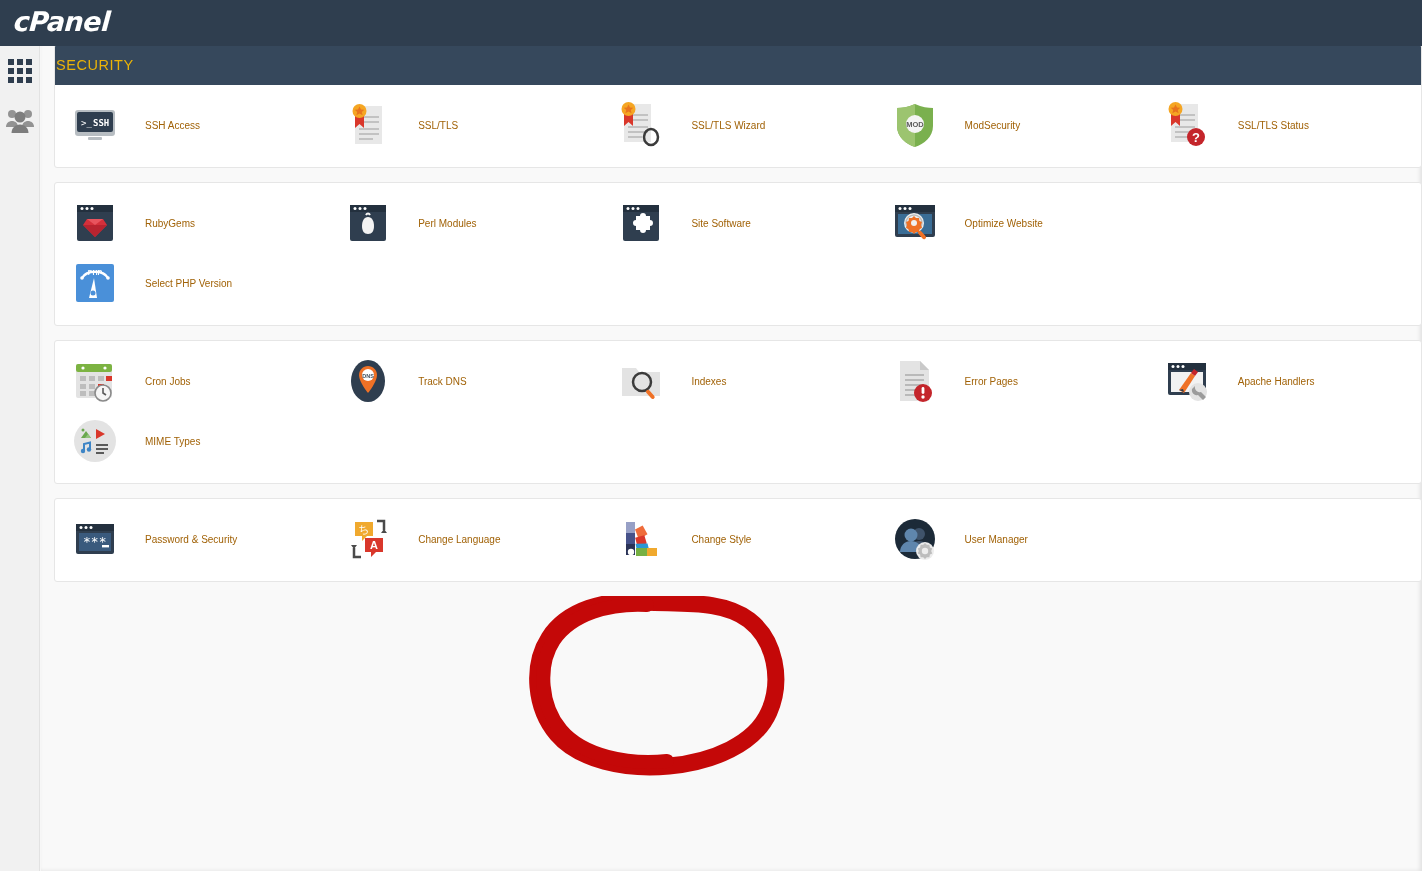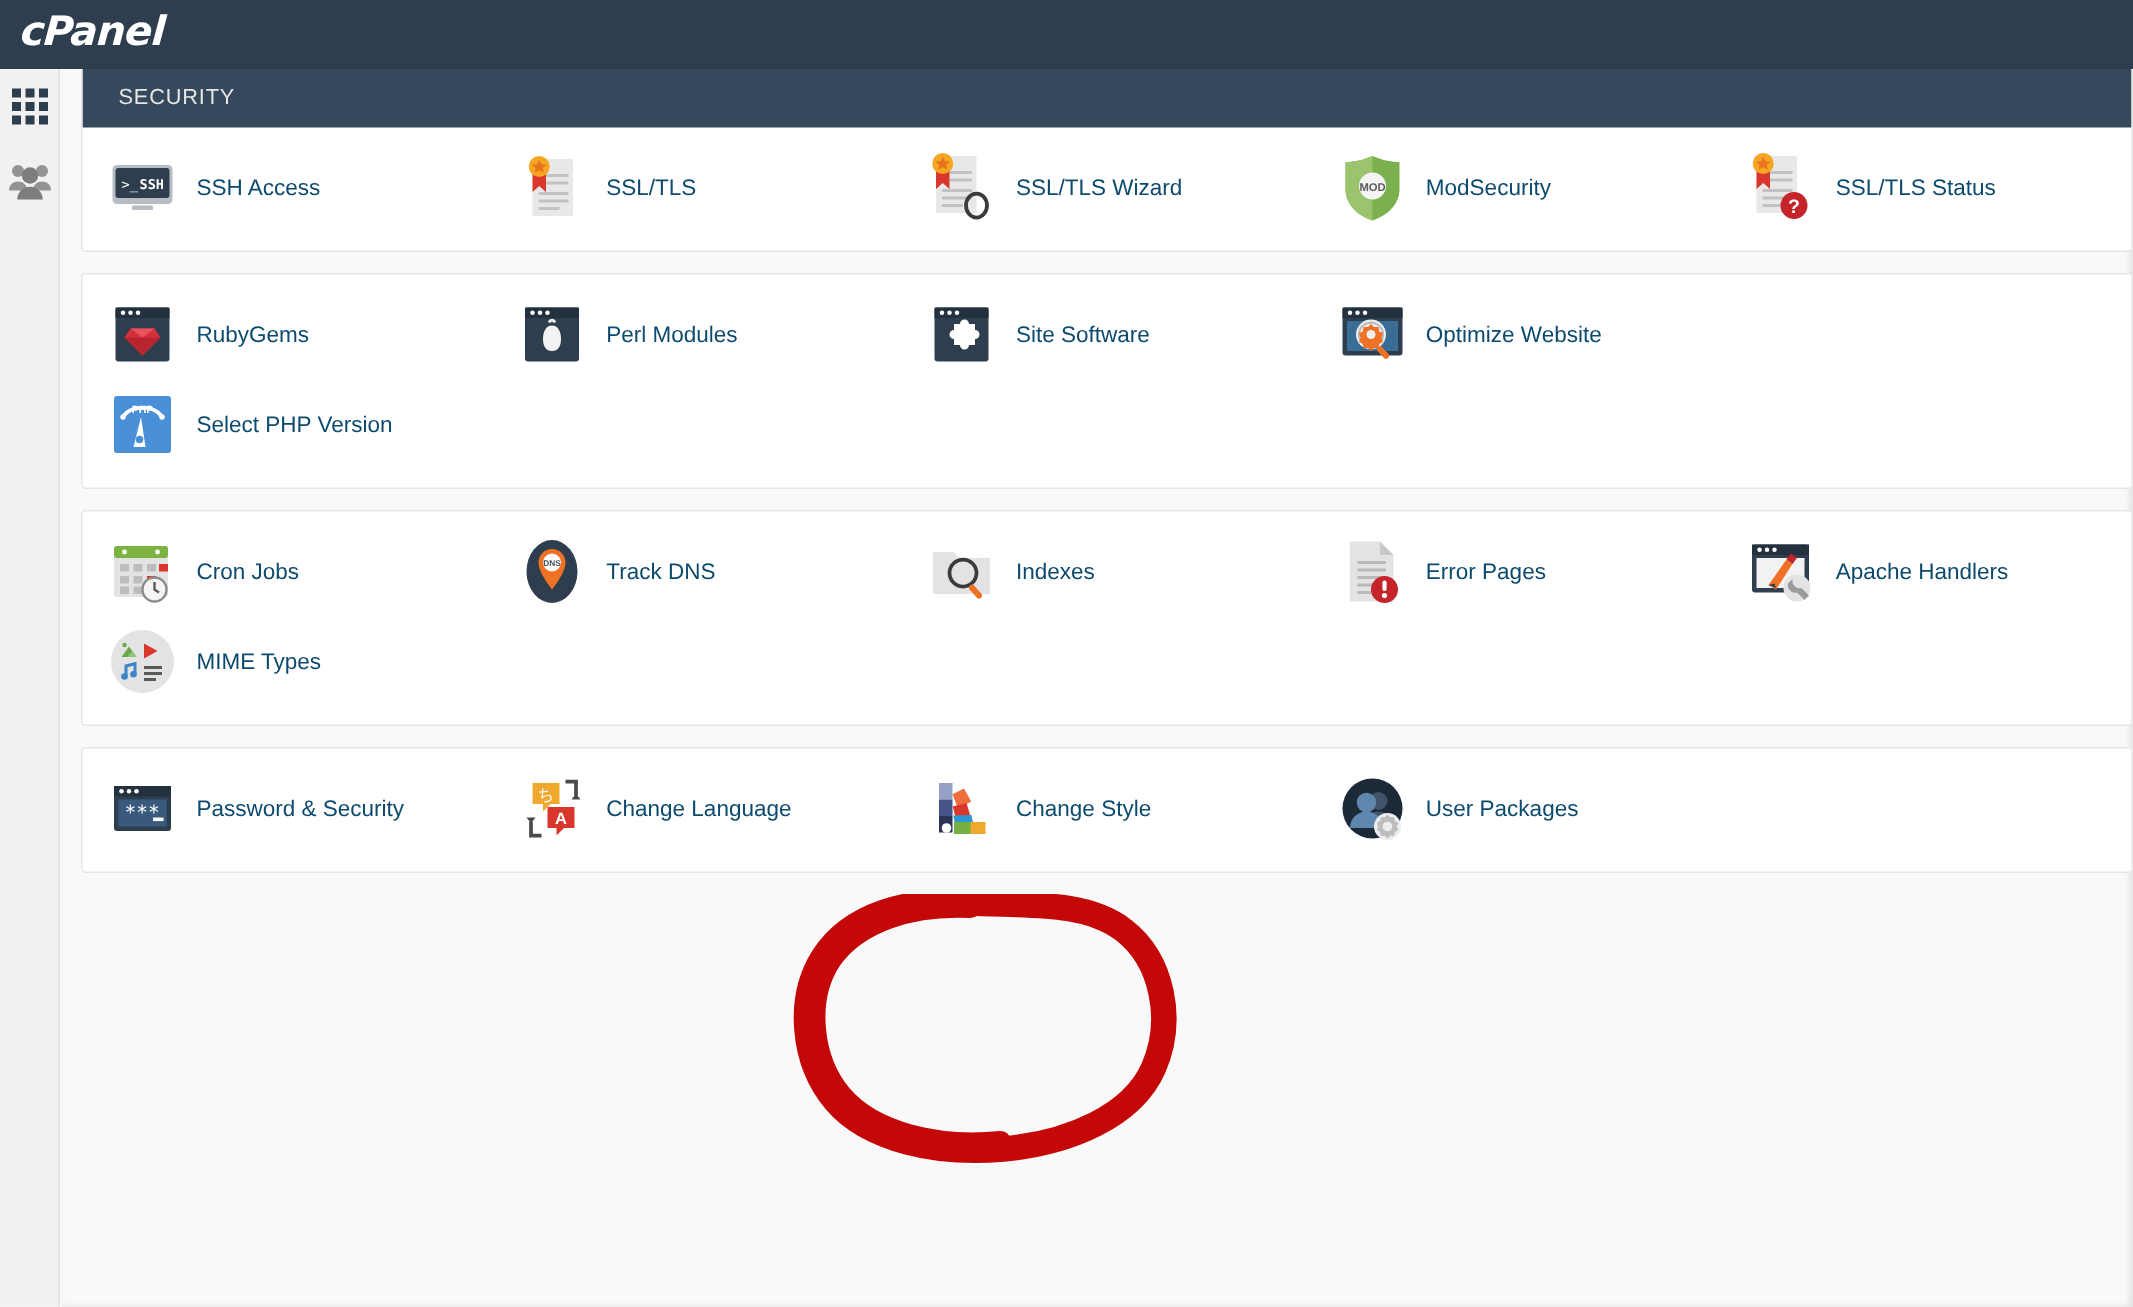--- a/index.html
+++ b/index.html
@@ -66,45 +66,45 @@
   
   .group {
     background: #ffffff;
     border: 1px solid #e6e6e6;
     border-radius: 3px;
     margin-bottom: 14px;
     overflow: hidden;
   }
   .group-head {
     background: #36485c;
-    color: #e5e5e5;
+    color: #eab308;
     height: 40px;
     line-height: 40px;
-    padding-left: 24px;
+    padding-left: 1px;
     font-size: 14.5px;
     letter-spacing: 0.55px;
   }
   .group-body {
     padding: 10px 0 12px 0;
   }
   .row {
     display: flex;
     width: 100%;
   }
   .cell {
     width: 20%;
     height: 60px;
     display: flex;
     align-items: center;
     padding-left: 17px;
   }
   .cell .label {
-    color: #0c4a6e;
-    font-size: 15px;
-    margin-left: 13px;
+    color: #a16207;
+    font-size: 10px;
+    margin-left: 27px;
     white-space: nowrap;
   }
   .cell.empty { visibility: hidden; }
 
   
   .ico { width: 46px; height: 46px; flex: 0 0 46px; position: relative; }
   .ico svg { display: block; width: 46px; height: 46px; }
 
   
   #partial {
@@ -559,21 +559,21 @@
                 <circle cx="23" cy="23" r="20" fill="#1c2a38"></circle>
                 <circle cx="27" cy="18" r="6" fill="#3f536b"></circle>
                 <path d="M17 35c0-6 4.5-10 10-10s10 4 10 10z" fill="#3f536b"></path>
                 <circle cx="19" cy="19" r="6.5" fill="#5f86ad"></circle>
                 <path d="M8 36c0-6.5 5-11 11-11s11 4.5 11 11z" fill="#5f86ad"></path>
                 <circle cx="33" cy="35" r="9" fill="#ededed"></circle>
                 <path d="M33 27l1.8 1.8h2.6l.5 2.6 2.3 1.2-1 2.4 1 2.4-2.3 1.2-.5 2.6h-2.6L33 43l-1.8-1.8h-2.6l-.5-2.6-2.3-1.2 1-2.4-1-2.4 2.3-1.2.5-2.6h2.6z" fill="#bdbdbd"></path>
                 <circle cx="33" cy="35" r="3.2" fill="#ededed"></circle>
               </svg>
             </span>
-            <span class="label">User Packages</span>
+            <span class="label">User Manager</span>
           </div>
 
           <div class="cell empty"></div>
         </div>
       </div>
     </div>
 
   </div>
 </div>
 

